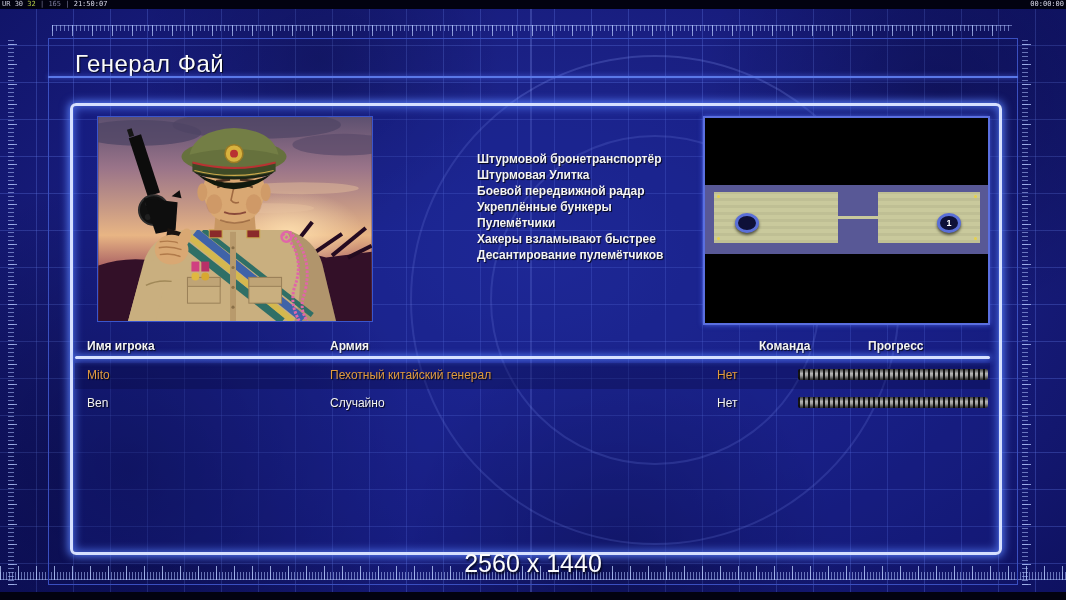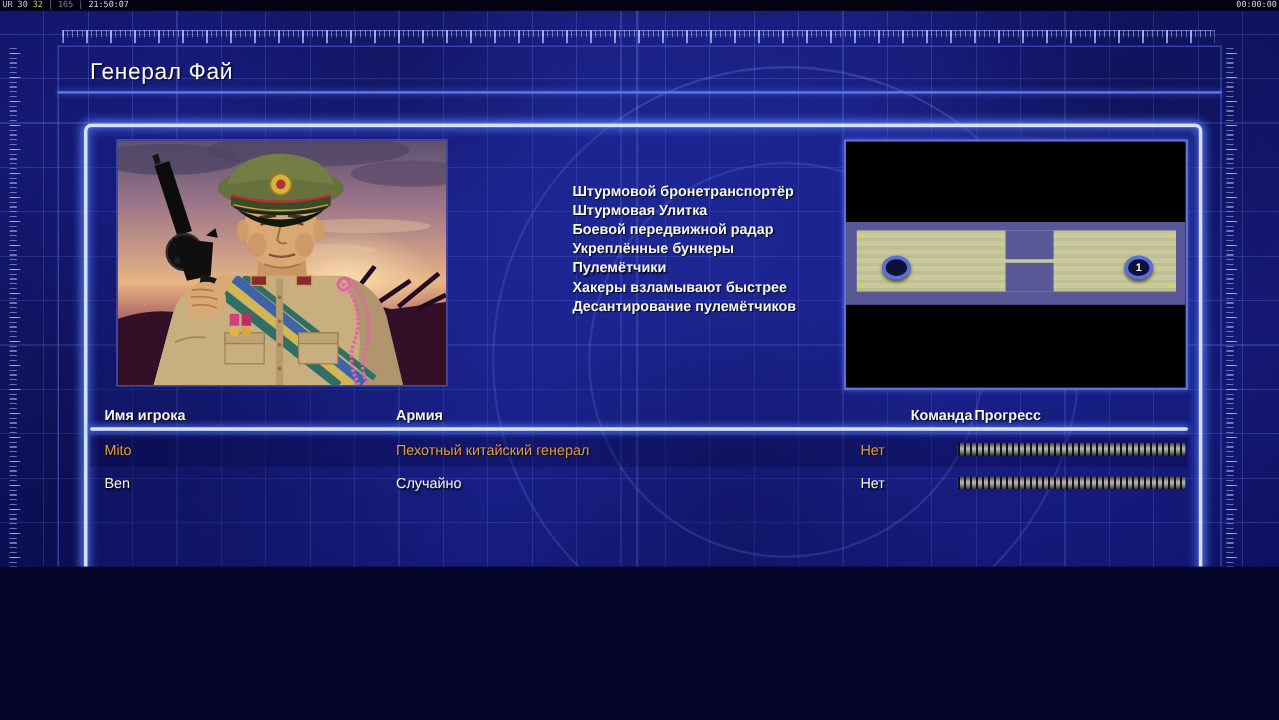--- a/index.html
+++ b/index.html
@@ -1,18 +1,18 @@
 <!DOCTYPE html>
 <html><head>
 <meta charset="utf-8">
 <style>
   * { margin:0; padding:0; box-sizing:border-box; }
   html,body { width:1066px; height:600px; overflow:hidden; background:#05052a; }
   .screen {
-    position:relative; width:1066px; height:472px; overflow:hidden;
+    position:relative; width:1066px; height:600px; overflow:hidden;
     font-family:"Liberation Sans", sans-serif; color:#f2f2f2;
   }
   
   .bg-base {
     position:absolute; inset:0;
     background:
       radial-gradient(ellipse at 50% 42%, #202a96 0%, #181d7e 55%, #0e1160 100%);
   }
   .bg-grid {
     position:absolute; inset:0;
@@ -74,21 +74,21 @@
   .statusbar .seg-b { color:#b8d048; }
   .statusbar .seg-c { color:#7a7a9a; }
   .statusbar .seg-d { color:#d8d8e8; }
   .bottom-strip { position:absolute; left:0; top:592px; width:1066px; height:8px; background:#020210; z-index:30; }
   
   .outer-frame {
     position:absolute; left:48px; top:38px; width:970px; height:547px;
     border:1px solid #3a4fc0;
   }
   .page-title {
-    position:absolute; left:75px; top:50px; font-size:19px; letter-spacing:.5px;
+    position:absolute; left:75px; top:50px; font-size:24px; letter-spacing:.5px;
     color:#fafafa; text-shadow:1px 1px 1px rgba(0,0,0,.8); z-index:5;
   }
   .title-separator {
     position:absolute; left:48px; top:76px; width:970px; height:2px;
     background:#5a78e8; box-shadow:0 0 5px rgba(90,120,255,.8); z-index:5;
   }
   
   .glow-panel {
     position:absolute; left:70px; top:103px; width:932px; height:452px;
     border:3px solid #d6e0ff; border-radius:6px;
@@ -333,21 +333,21 @@
         <div class="mm-dot" style="right:3px;bottom:3px;"></div>
       </div>
       <div class="mm-marker left"></div>
       <div class="mm-marker right">1</div>
     </div>
   </div>
 
   <div class="col-header" style="left:87px;">Имя игрока</div>
   <div class="col-header" style="left:330px;">Армия</div>
   <div class="col-header" style="left:717px;padding-left:42px;">Команда</div>
-  <div class="col-header" style="left:776px;padding-left:36px;">Прогресс</div>
+  <div class="col-header" style="left:832px;padding-left:36px;">Прогресс</div>
   <div class="header-separator"></div>
 
   <div class="player-row row-0 row-orange">
     <span class="cell cell-name">Mito</span>
     <span class="cell cell-army">Пехотный китайский генерал</span>
     <span class="cell cell-team">Нет</span>
     <span class="progress-bar"></span>
   </div>
 
   <div class="player-row row-1 row-white">

